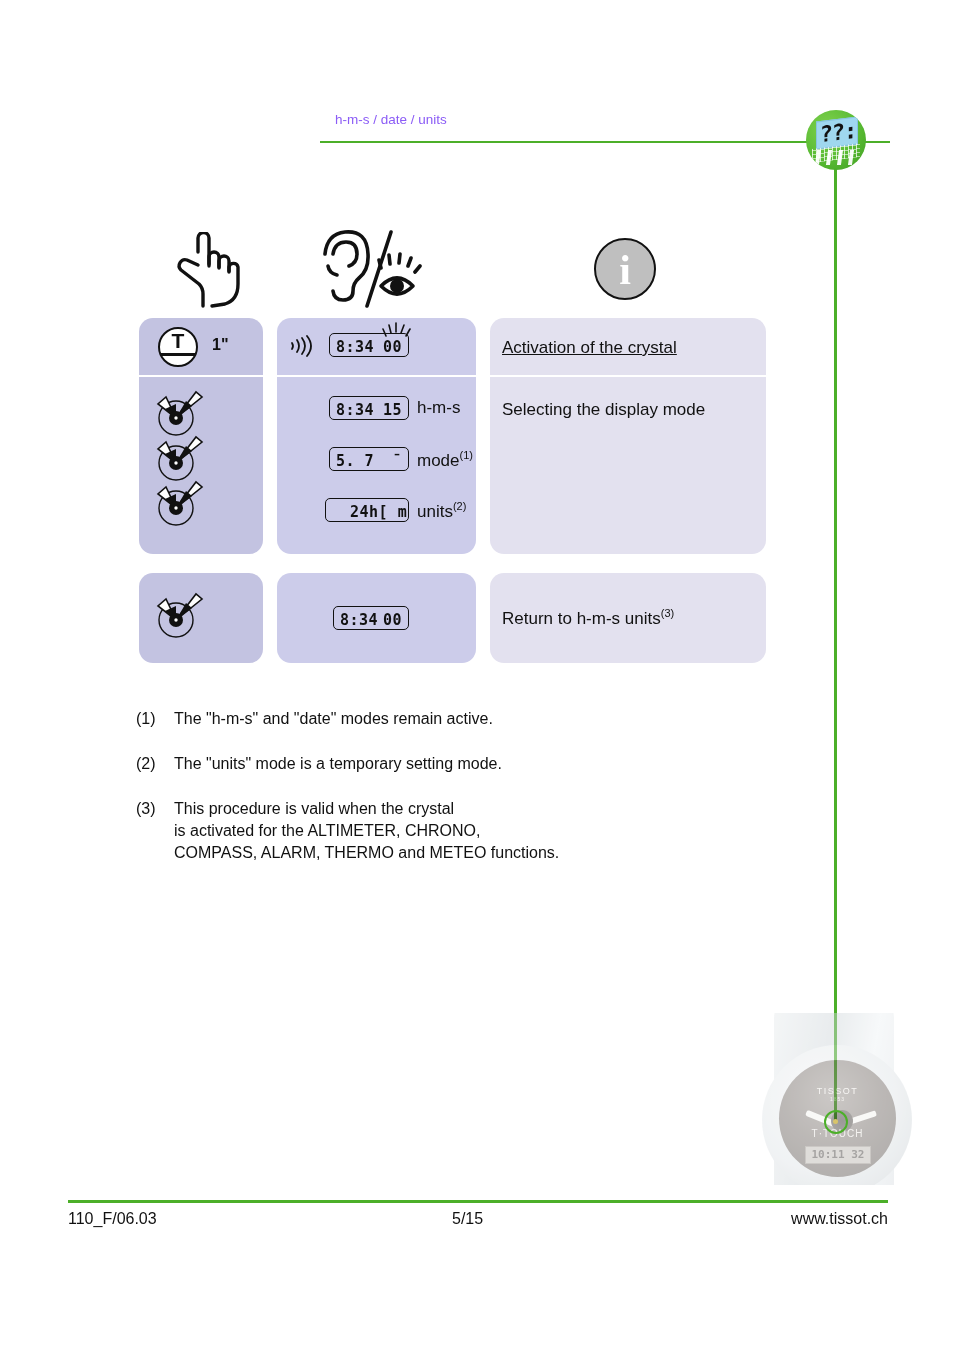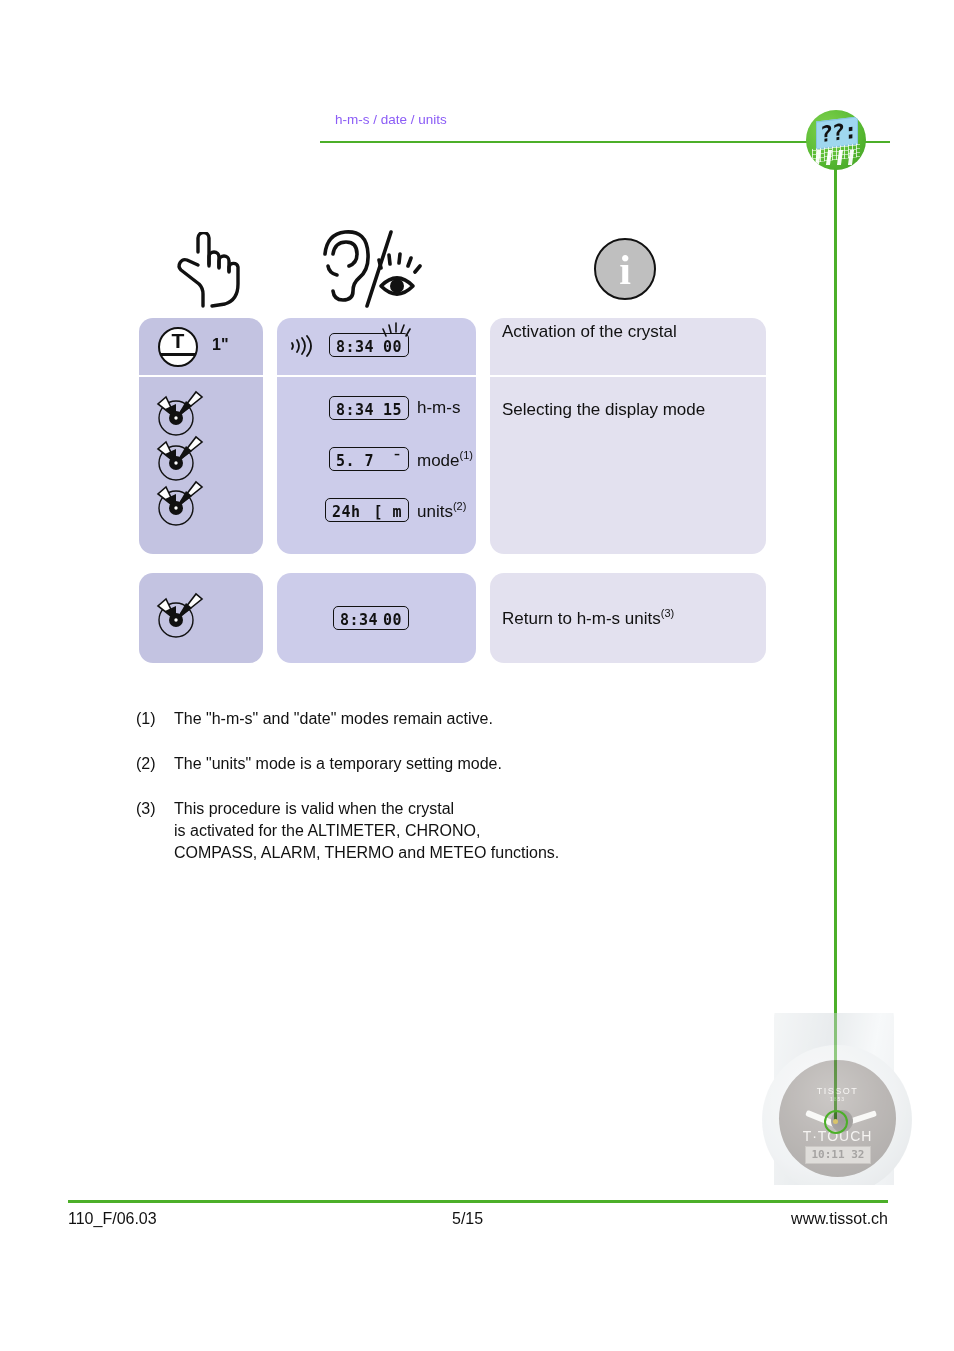--- a/index.html
+++ b/index.html
@@ -249,21 +249,21 @@
     white-space: nowrap;
     display: flex;
     align-items: flex-end;
   }
   .lcd .lcd-left { padding-left: 6px; }
   .lcd .lcd-right { margin-left: auto; padding-right: 6px; }
 
   #lcd-1 { left: 329px; top: 333px; width: 80px; height: 24px; }
   #lcd-2 { left: 329px; top: 396px; width: 80px; height: 24px; }
   #lcd-3 { left: 329px; top: 447px; width: 80px; height: 24px; }
-  #lcd-4 { left: 325px; top: 498px; width: 84px; height: 24px; }
+  #lcd-4 { left: 325px; top: 498px; width: 84px; height: 24px; padding-left: 18px; }
   #lcd-5 { left: 333px; top: 606px; width: 76px; height: 24px; }
 
   
   #flash-rays {
     position: absolute;
     left: 382px;
     top: 322px;
     width: 30px;
     height: 16px;
   }
@@ -278,21 +278,21 @@
   #label-date  { left: 417px; top: 449px; }
   #label-units { left: 417px; top: 500px; }
   .sup { font-size: 11px; vertical-align: super; }
 
   .panel-text {
     position: absolute;
     font-size: 17px;
     color: #111;
     white-space: nowrap;
   }
-  #text-activation { left: 502px; top: 322px; }
+  #text-activation { left: 502px; top: 338px; text-decoration: underline; }
   #text-selecting  { left: 502px; top: 400px; }
   #text-return     { left: 502px; top: 607px; }
 
   
   #notes {
     position: absolute;
     left: 136px;
     top: 708px;
     width: 620px;
   }
@@ -355,21 +355,21 @@
     font-size: 9px;
     letter-spacing: 1.5px;
   }
   #watch-photo .brand small { display:block; font-size:5px; letter-spacing:1px; }
   #watch-photo .ttouch {
     position: absolute;
     left: 0; top: 68px;
     width: 100%;
     text-align: center;
     color: #e9e6e2;
-    font-size: 14px;
+    font-size: 10px;
     letter-spacing: 1px;
   }
   #watch-photo .sub-lcd {
     position: absolute;
     left: 26px;
     top: 86px;
     width: 64px;
     height: 16px;
     background: #b9b4ae;
     border: 1px solid #8d8781;

